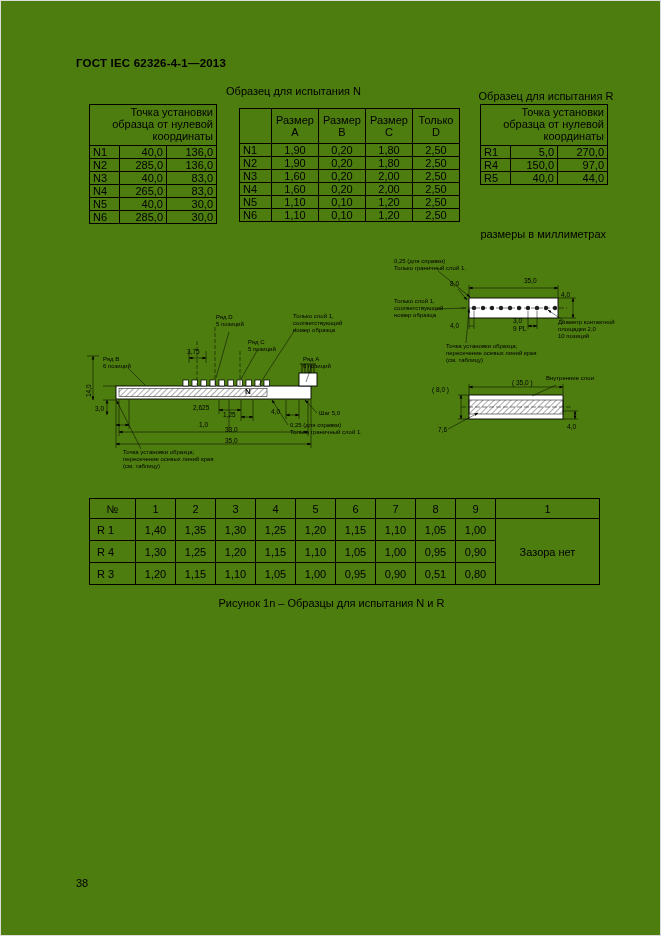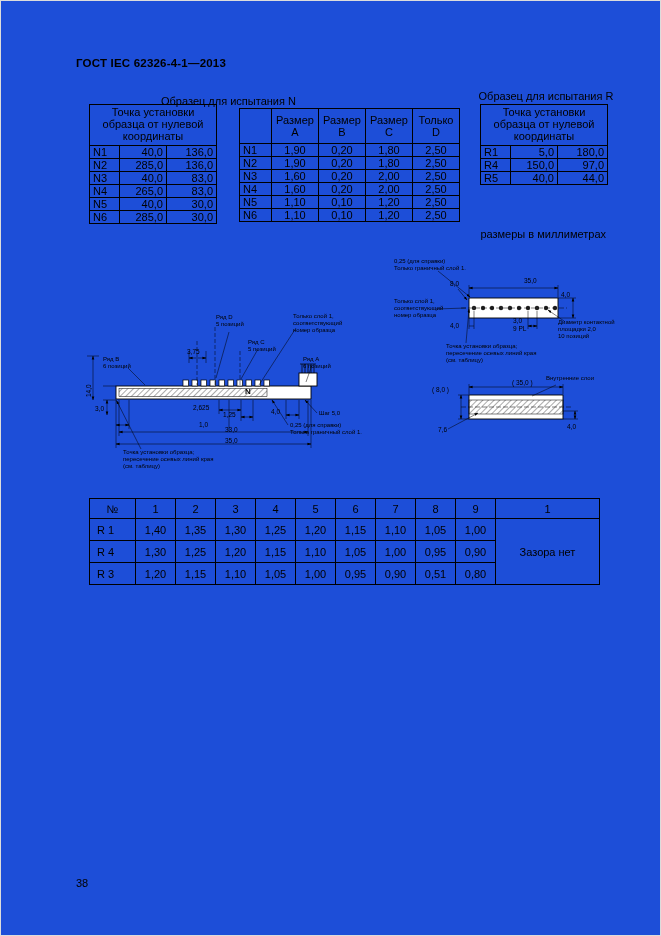--- a/index.html
+++ b/index.html
@@ -1,30 +1,30 @@
 <!DOCTYPE html>
 <html><head>
 <meta charset="utf-8">
 <style>
   html,body{margin:0;padding:0;background:#fff;}
   body{font-family:"Liberation Sans","DejaVu Sans",sans-serif;color:#000;}
-  .page{position:relative;width:661px;height:936px;background:#1d4ed8;border:1px solid #dcdcdc;box-sizing:border-box;overflow:hidden;}
+  .page{position:relative;width:661px;height:936px;background:#4d7c0f;border:1px solid #dcdcdc;box-sizing:border-box;overflow:hidden;}
   .doc-header{position:absolute;left:75px;top:56px;font-size:11.5px;font-weight:bold;letter-spacing:.2px;}
   .caption{position:absolute;font-size:11px;}
-  .caption-n{left:160px;top:94px;width:200px;text-align:left;}
+  .caption-n{left:160px;top:84px;width:200px;text-align:right;}
   .caption-r{left:465px;top:89px;width:160px;text-align:center;}
   .units-note{position:absolute;right:54px;top:227px;font-size:11px;}
   .fig-caption{position:absolute;left:0;top:596px;width:661px;text-align:center;font-size:11px;}
   .page-number{position:absolute;left:75px;top:876px;font-size:11px;}
 
   .tbl{position:absolute;border-collapse:collapse;table-layout:fixed;font-size:11px;}
   .tbl th,.tbl td{border:1px solid #000;padding:0 3px;line-height:12px;font-weight:400;overflow:hidden;}
   .tbl-n{left:88px;top:103px;width:127px;}
   .tbl-r{left:479px;top:103px;width:127px;}
-  .coords thead th{height:38px;text-align:center;vertical-align:top;padding:1px 3px;}
+  .coords thead th{height:38px;text-align:right;vertical-align:top;padding:1px 3px;}
   .coords tbody td{height:12px;text-align:right;}
   .coords tbody td.rowlabel{text-align:left;}
   .tbl-sizes{left:238px;top:107px;width:220px;}
   .sizes thead th{height:34px;text-align:center;vertical-align:middle;word-break:break-all;padding:0 2px;}
   .sizes tbody td{height:12px;text-align:center;}
   .sizes tbody td.rowlabel{text-align:left;}
   .tbl-gap{left:88px;top:497px;width:510px;}
   .gap thead th{height:19px;text-align:center;}
   .gap tbody td{height:21px;text-align:center;}
   .gap tbody td.rowlabel{text-align:left;padding-left:7px;}
@@ -162,21 +162,21 @@
       </colgroup>
     <thead>
       <tr>
         <th colspan="3">Точка установки образца от нулевой координаты</th>
       </tr>
     </thead>
     <tbody>
         <tr>
           <td class="rowlabel">R1</td>
           <td>5,0</td>
-          <td>180,0</td>
+          <td>270,0</td>
         </tr>
         <tr>
           <td class="rowlabel">R4</td>
           <td>150,0</td>
           <td>97,0</td>
         </tr>
         <tr>
           <td class="rowlabel">R5</td>
           <td>40,0</td>
           <td>44,0</td>
@@ -436,15 +436,16 @@
           <td>1,05</td>
           <td>1,00</td>
           <td>0,95</td>
           <td>0,90</td>
           <td>0,51</td>
           <td>0,80</td>
         </tr>
       </tbody>
   </table>
 
+  <div class="fig-caption">Рисунок 1n – Образцы для испытания N и R</div>
   <div class="page-number">38</div>
 
 </div>
 
 </body></html>

